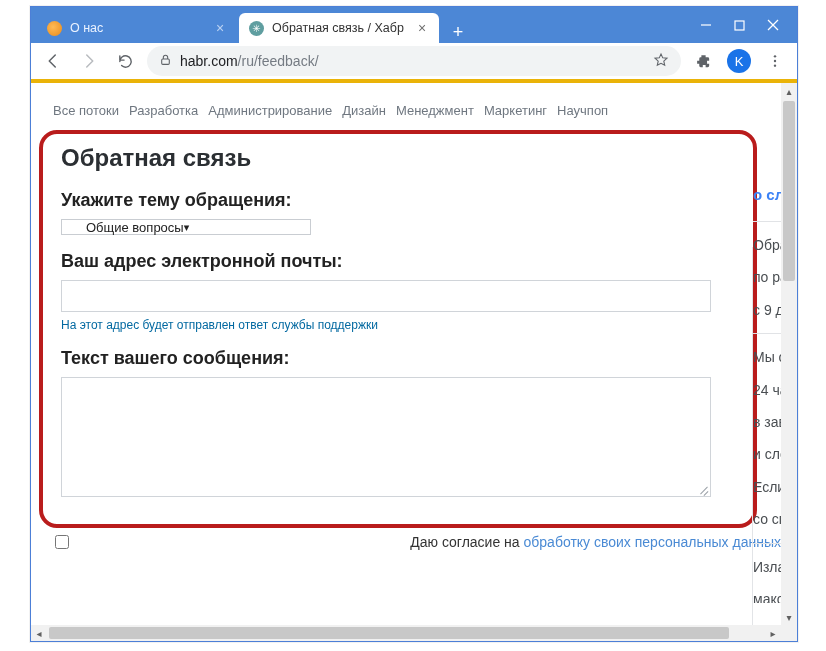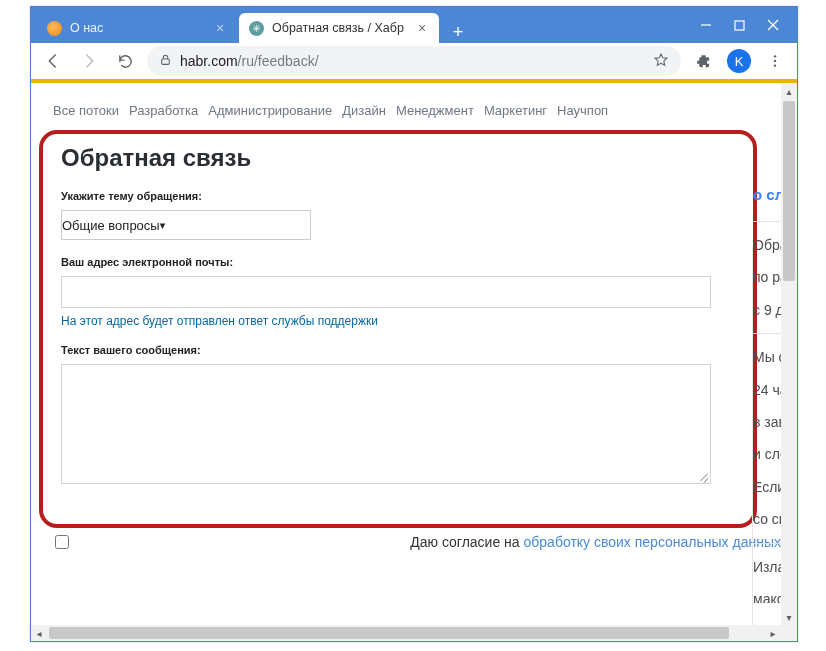--- a/index.html
+++ b/index.html
@@ -189,29 +189,29 @@
     height: 398px;
   }
   h1.page-title {
     font-size: 24px;
     font-weight: 700;
     color: #2b2f33;
     margin-bottom: 18px;
   }
   .form-group { margin-bottom: 16px; }
   .form-label {
-    font-size: 11px; font-weight: 700; color:#222;
+    font-size: 18px; font-weight: 700; color:#222;
     display:block; margin-bottom: 8px;
   }
   .select {
-    width: 250px; height: 30px;
+    width: 250px; height: 16px;
     border: 1px solid #c9cdd2;
     background:#fff;
     font-size: 13px; color:#222;
-    padding: 0 0;
+    padding: 0 24px;
     display:flex; align-items:center; 
   }
   .select .chev { font-size: 11px; color:#222; }
   .text-input {
     width: 650px; height: 32px;
     border: 1px solid #d0d4d9;
     background:#fff;
   }
   .hint {
     font-size: 12px; color:#0369a1;

